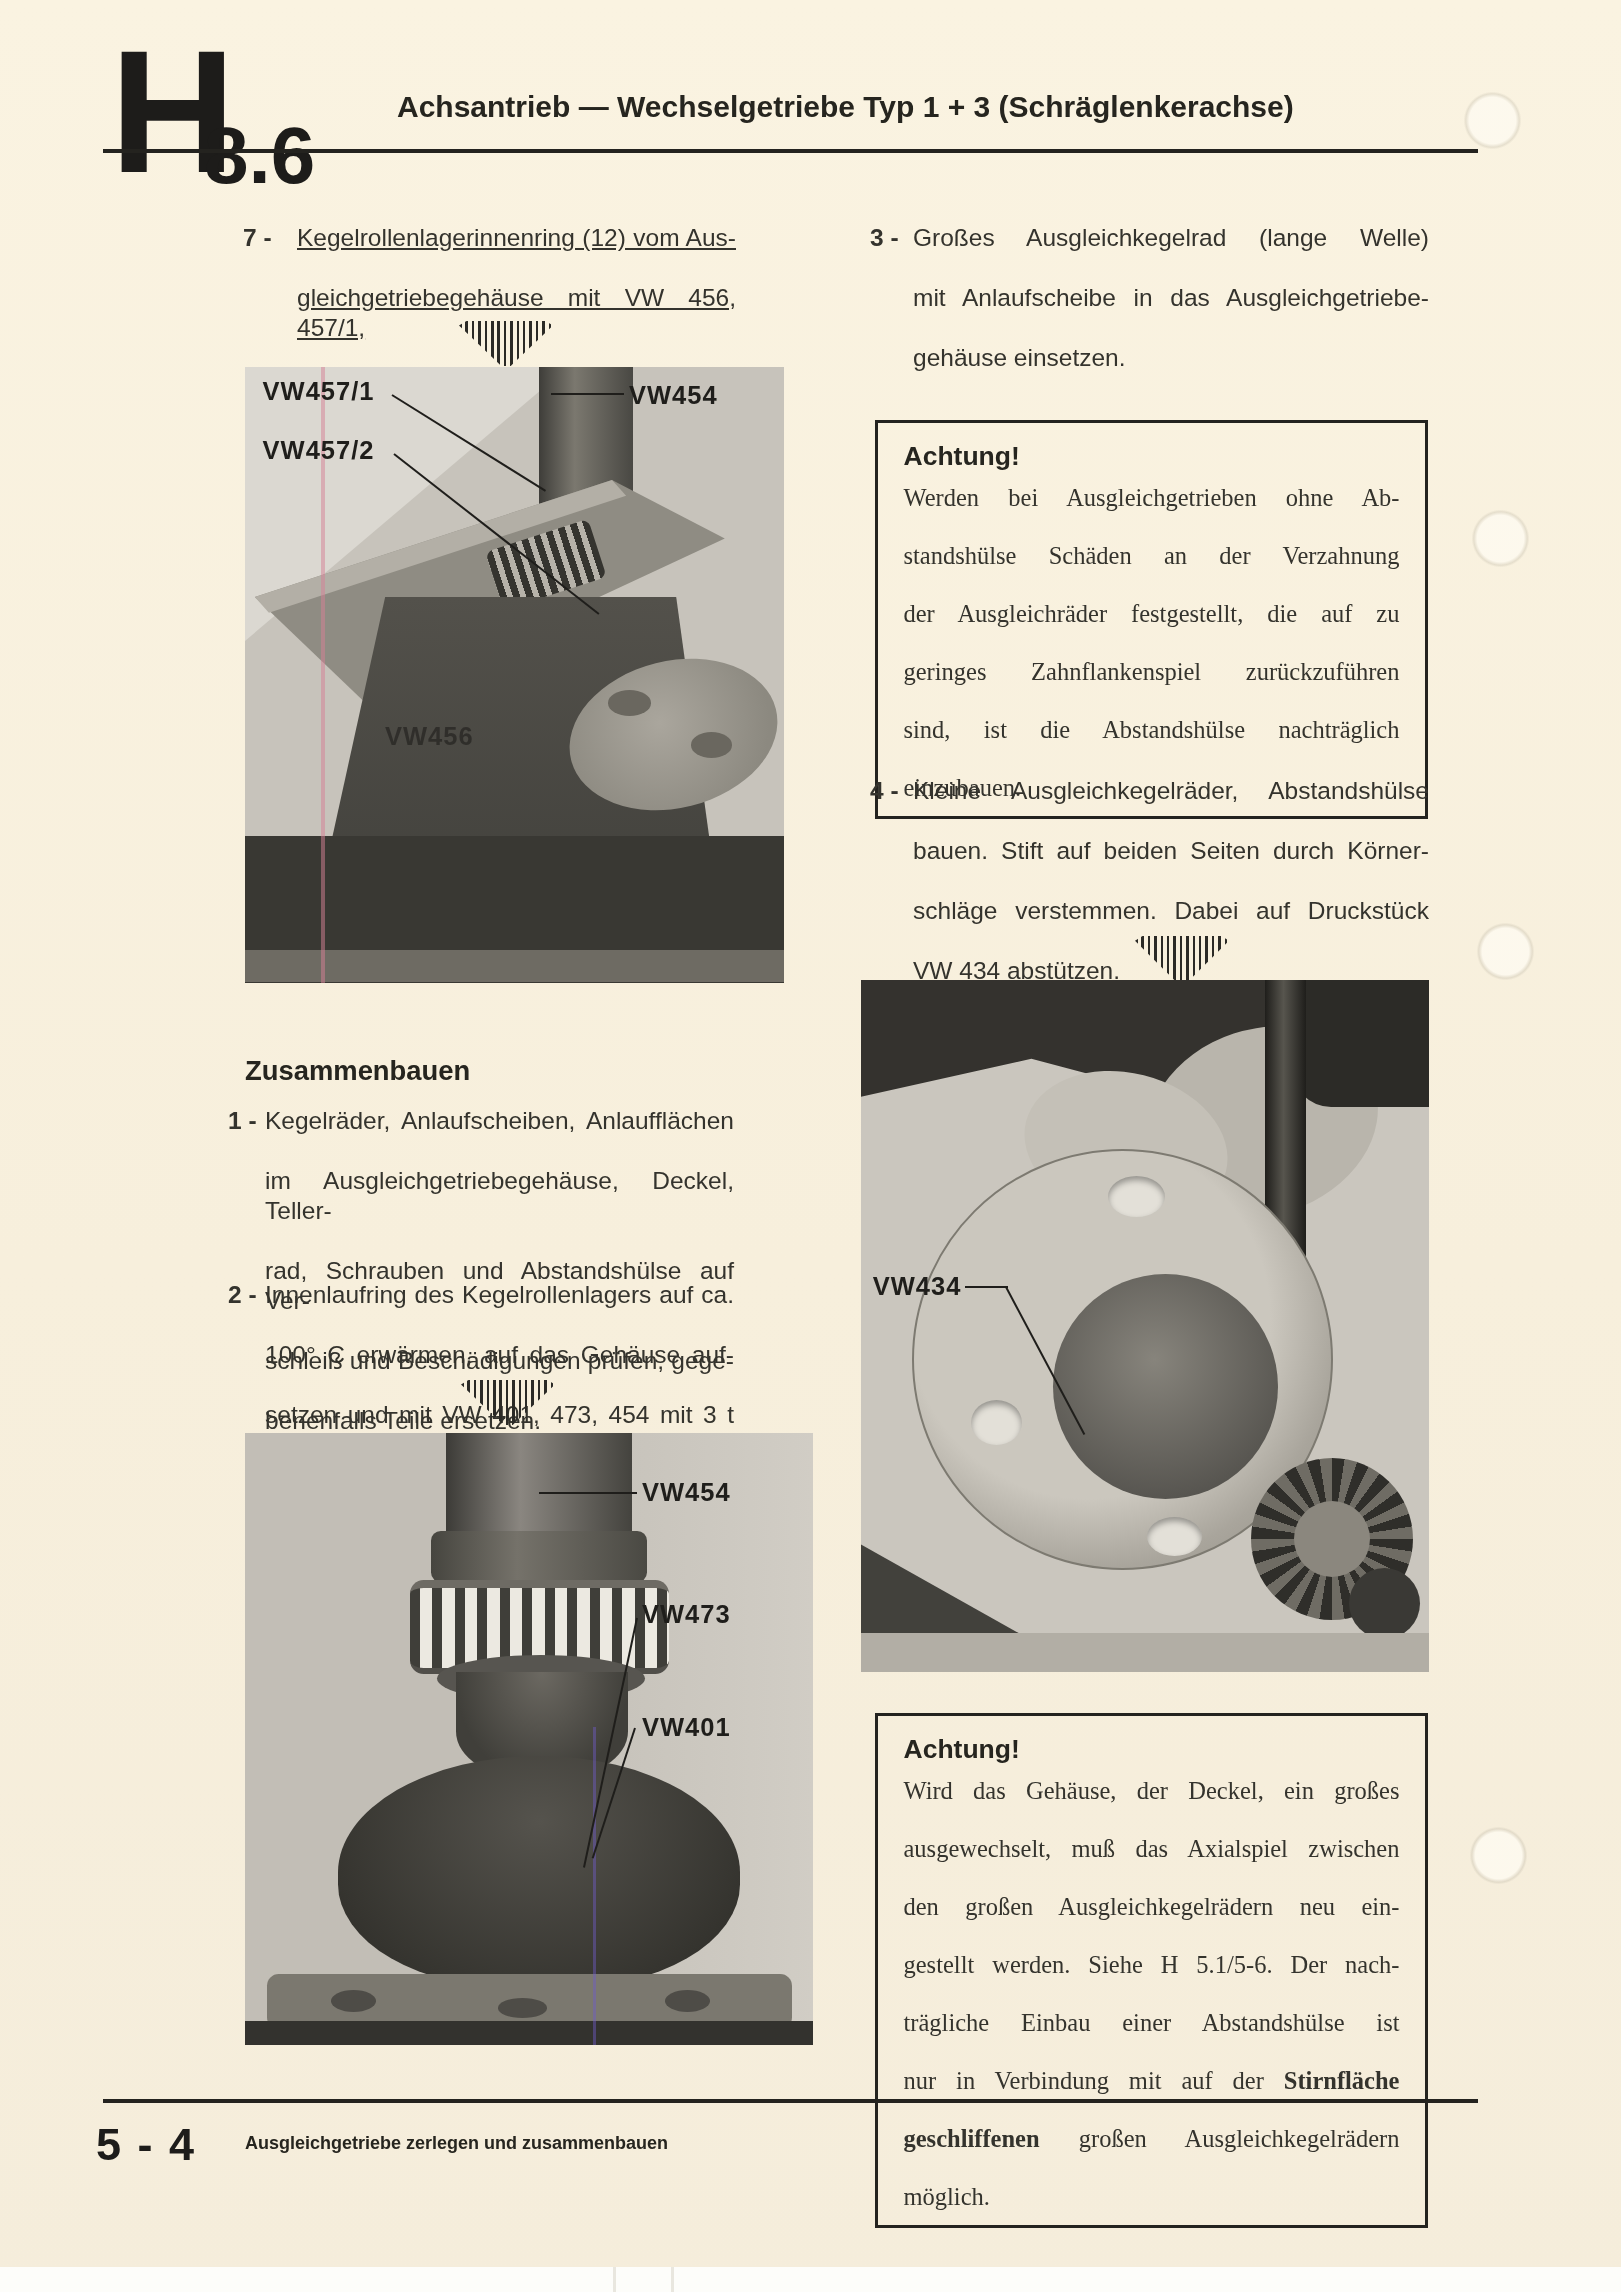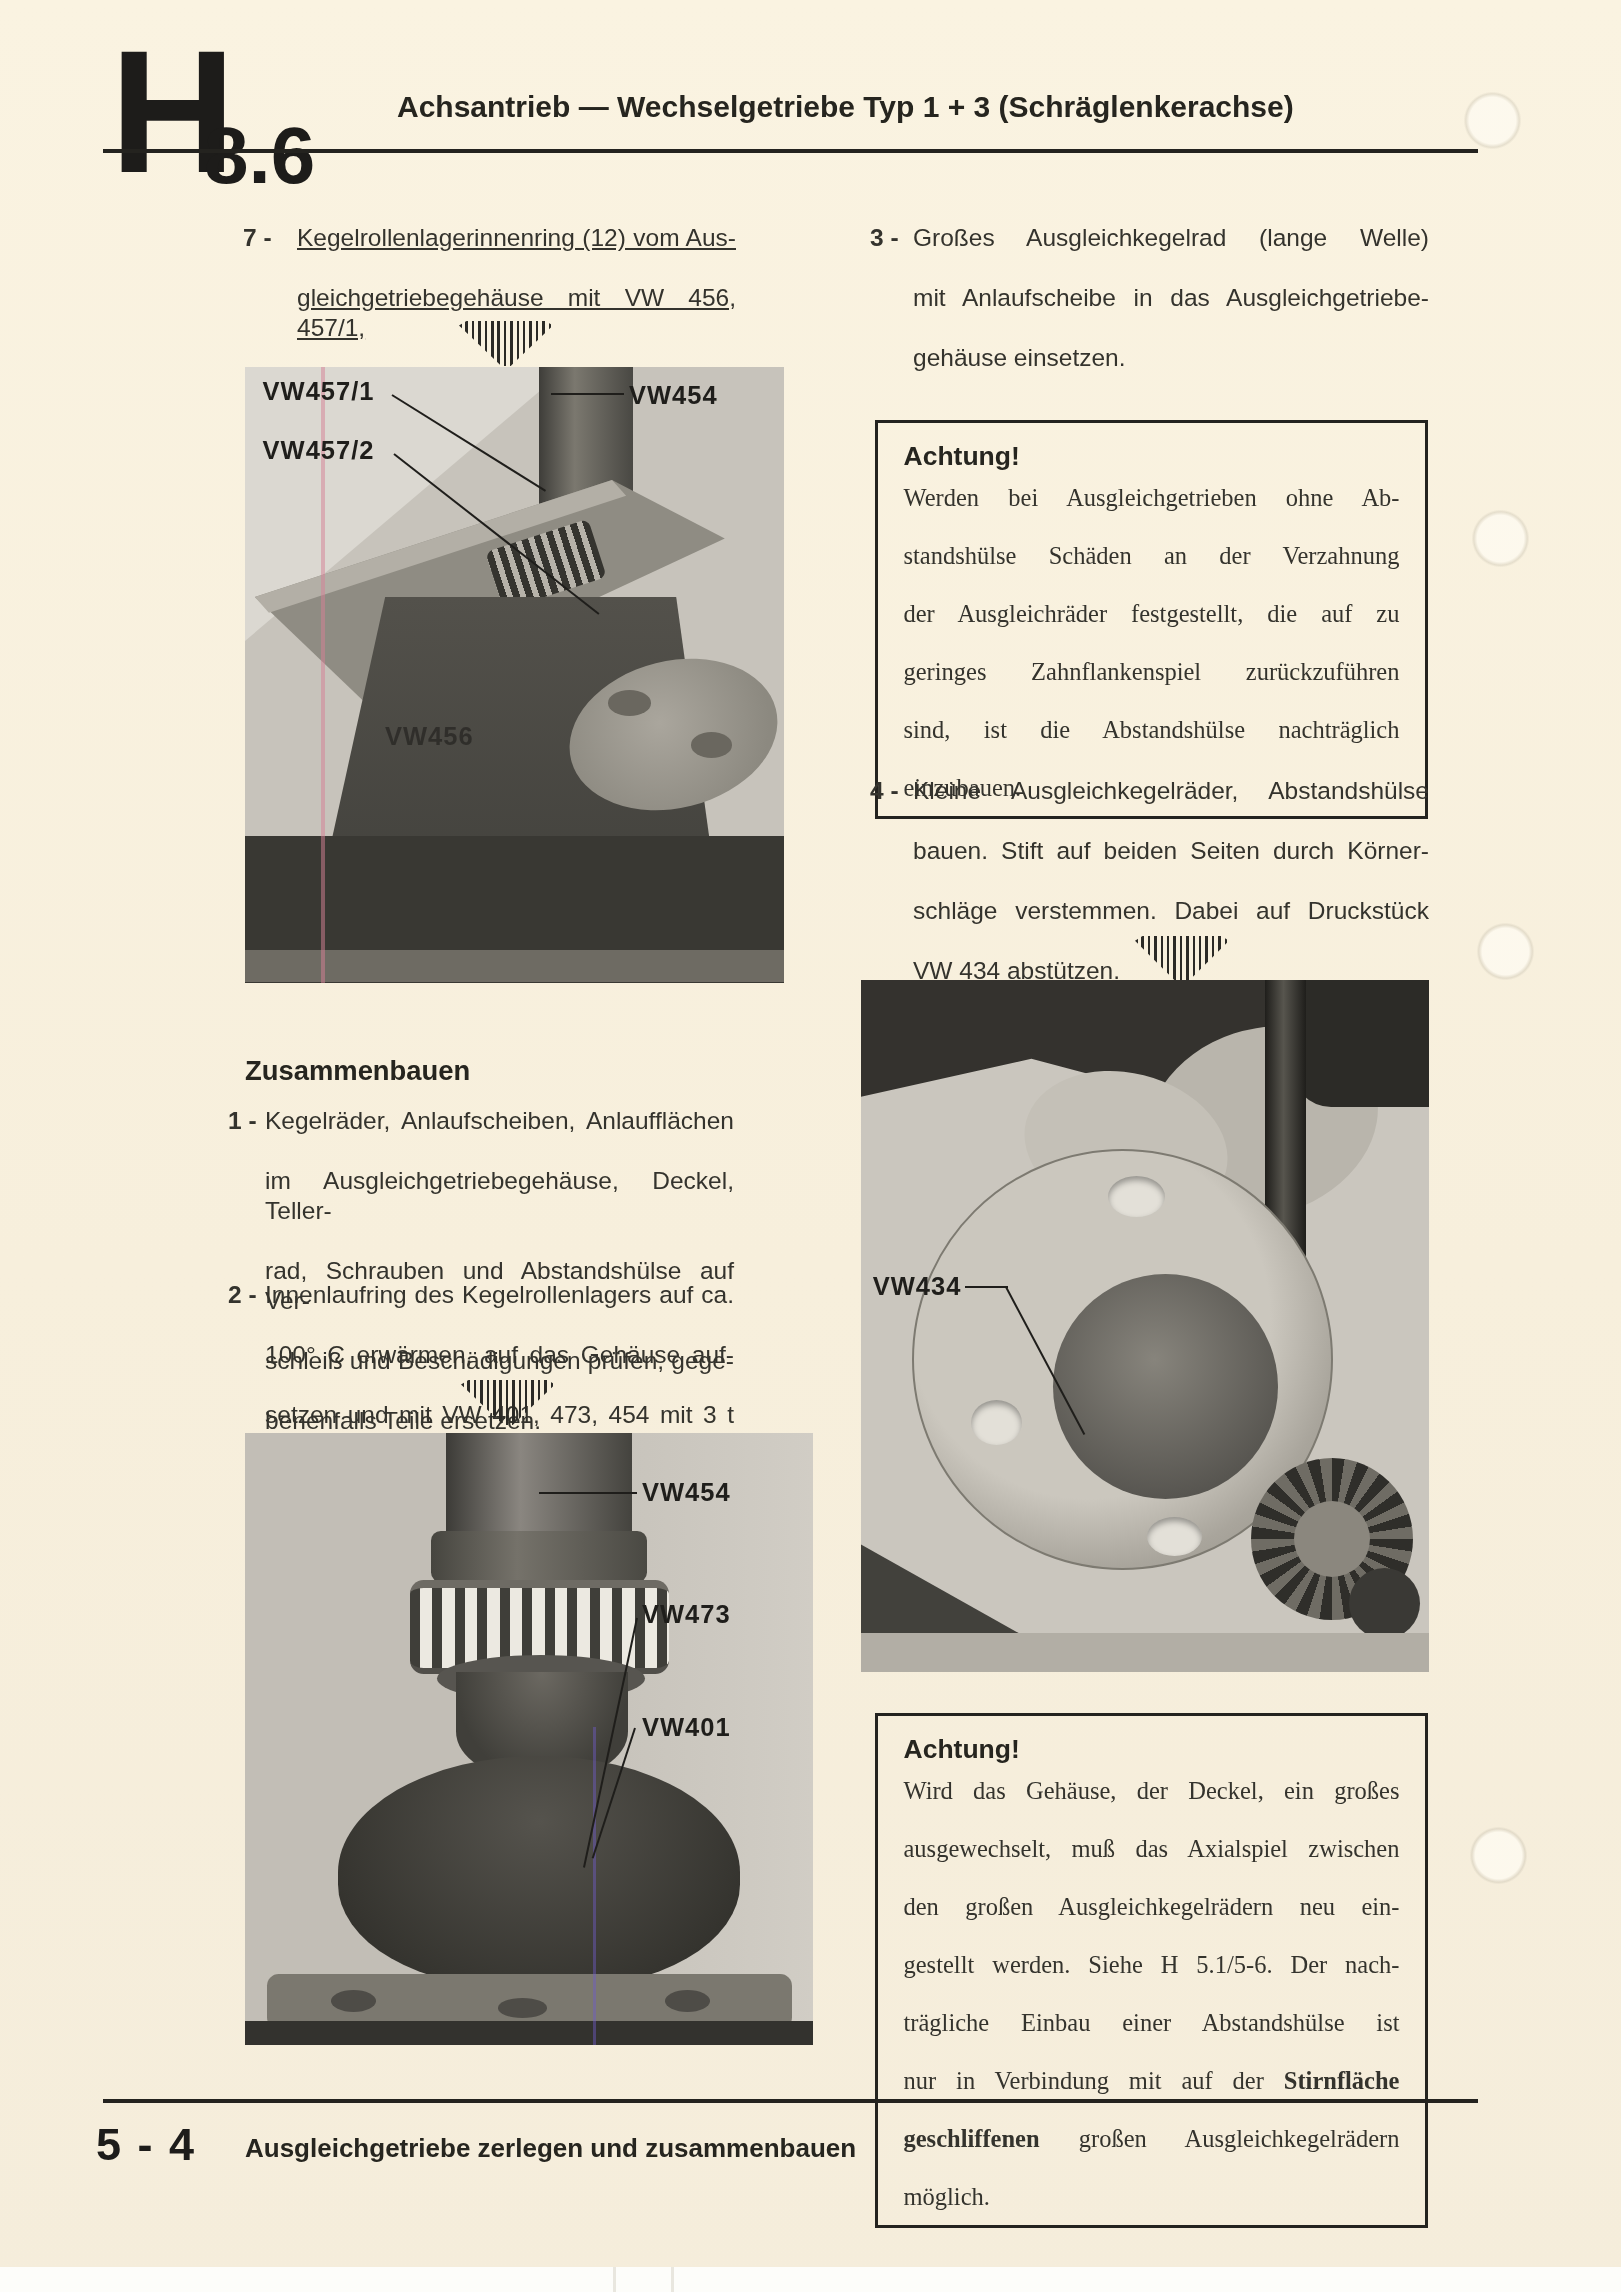--- a/index.html
+++ b/index.html
@@ -31,21 +31,21 @@
   .hatch-tri{
     background:repeating-linear-gradient(90deg,#2b2a26 0 2.5px,rgba(0,0,0,0) 2.5px 6.4px);
     clip-path:polygon(0 10%,8% 0,92% 0,100% 10%,55% 100%,45% 100%);
   }
   
   .photo{overflow:hidden;background:#c7c3bb;}
   .plabel{font-size:25.5px;font-weight:700;color:#1f1e1b;letter-spacing:1px;white-space:nowrap;}
   .leader{height:2px;background:#1f1e1b;transform-origin:left center;}
   
   .foot-num{font-size:45px;font-weight:700;color:#1d1c1a;letter-spacing:2px;}
-  .foot-cap{font-size:26px;font-weight:700;color:#26251f;}
+  .foot-cap{font-size:18px;font-weight:700;color:#26251f;}
   .punch{
     width:61px;height:61px;border-radius:50%;
     background:radial-gradient(circle,rgba(253,249,238,0.95) 54%,rgba(110,105,90,0.14) 62%,rgba(0,0,0,0) 67%);
   }
 </style>
 </head>
 <body>
 
 <div id="page">
 

